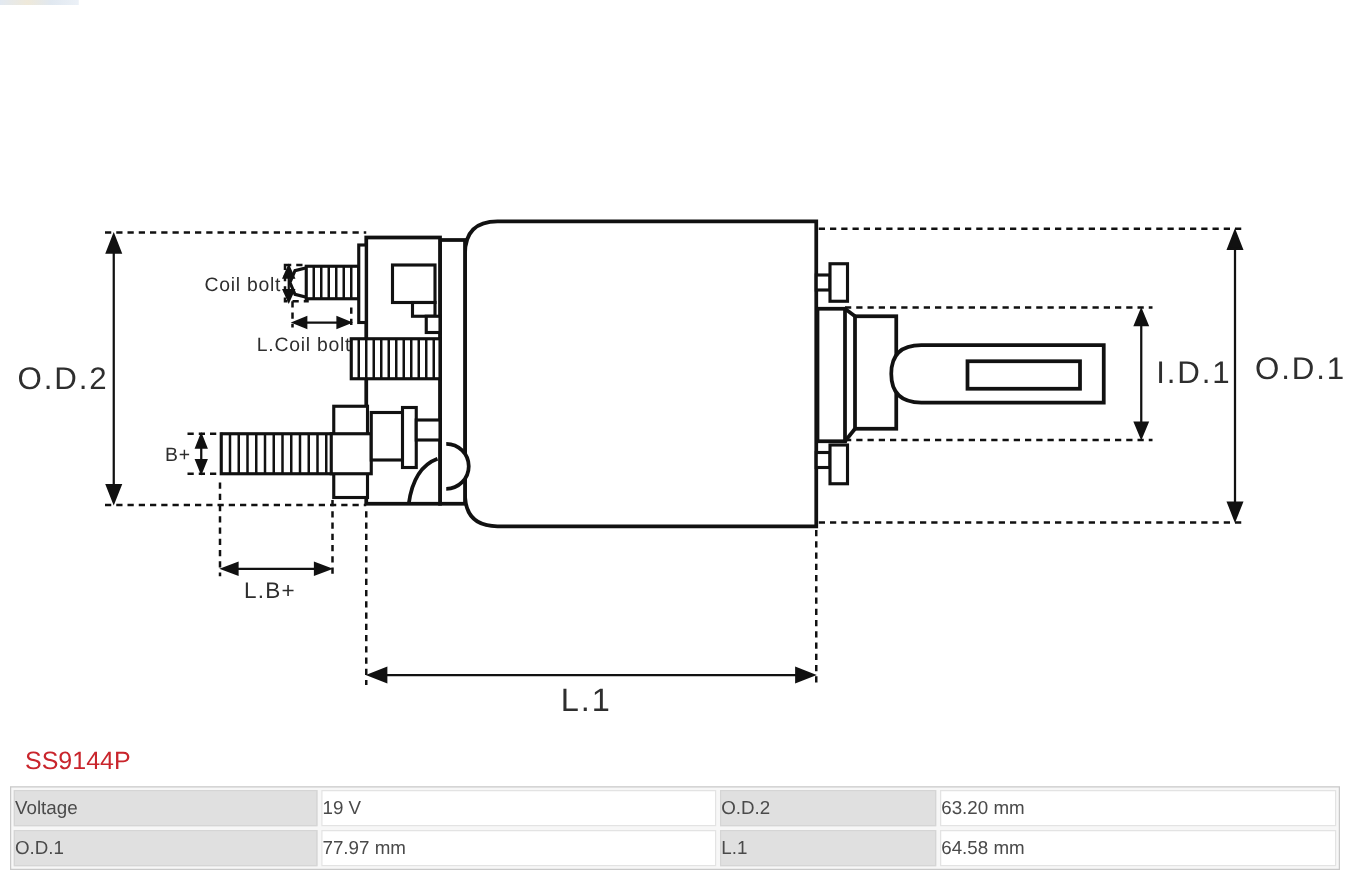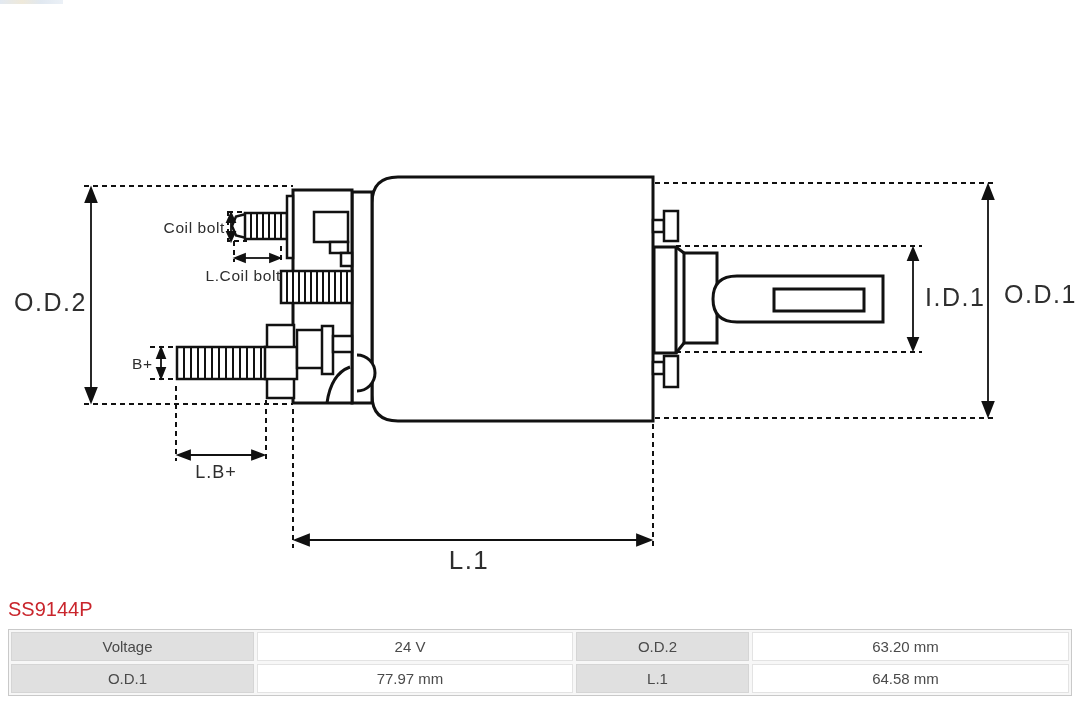--- a/index.html
+++ b/index.html
@@ -7,26 +7,26 @@
         font-family:"Liberation Sans",sans-serif;overflow:hidden;}
   .edge-artifact{position:absolute;left:0;top:0;width:63px;height:4px;
         background:linear-gradient(90deg,#dde5ef 0%,#ece5d3 35%,#dbe4ee 65%,#e8eef5 100%);
         opacity:.85;}
   svg.diagram{position:absolute;left:0;top:0;}
   svg text{fill:#2e2e2e;font-family:"Liberation Sans",sans-serif;}
   .dim-lg{font-size:25px;letter-spacing:1.5px;}
   .dim-l1{font-size:26px;letter-spacing:1.5px;}
   .dim-md{font-size:18px;letter-spacing:1px;}
   .dim-sm{font-size:15.5px;letter-spacing:.6px;}
-  .part-number{position:absolute;left:8px;top:598px;font-size:20px;line-height:22px;
+  .part-number{position:absolute;left:20px;top:598px;font-size:20px;line-height:22px;
         color:#c9252c;font-weight:400;}
   .spec-table{position:absolute;left:8px;top:629px;width:1058px;
         border:1px solid #c9c9c9;background:#f7f7f7;padding:2px;
         display:grid;grid-template-columns:243px 316px 173px 1fr;gap:3px;}
-  .cell{height:27px;line-height:27px;text-align:center;padding-right:10px;
+  .cell{height:27px;line-height:27px;text-align:left;padding-right:10px;
         font-size:15px;color:#4a4a4a;background:#ffffff;border:1px solid #e3e3e3;
         overflow:hidden;white-space:nowrap;}
   .cell.label{background:#e0e0e0;border-color:#d5d5d5;}
 </style>
 </head>
 <body>
 
 <div class="page">
 
   <div class="edge-artifact"></div>
@@ -208,21 +208,21 @@
     <text class="dim-md" x="216" y="478" text-anchor="middle">L.B+</text>
     <text class="dim-sm" x="132" y="369">B+</text>
     <text class="dim-sm" x="225" y="233" text-anchor="end">Coil bolt</text>
     <text class="dim-sm" x="281" y="281" text-anchor="end">L.Coil bolt</text>
   </svg>
 
   <div class="part-number" style="color: rgb(201, 37, 44);">SS9144P</div>
 
   <div class="spec-table">
     <div class="cell label">Voltage</div>
-    <div class="cell value">24 V</div>
+    <div class="cell value">19 V</div>
     <div class="cell label">O.D.2</div>
     <div class="cell value">63.20 mm</div>
     <div class="cell label">O.D.1</div>
     <div class="cell value">77.97 mm</div>
     <div class="cell label">L.1</div>
     <div class="cell value">64.58 mm</div>
   </div>
 
 </div>
 

